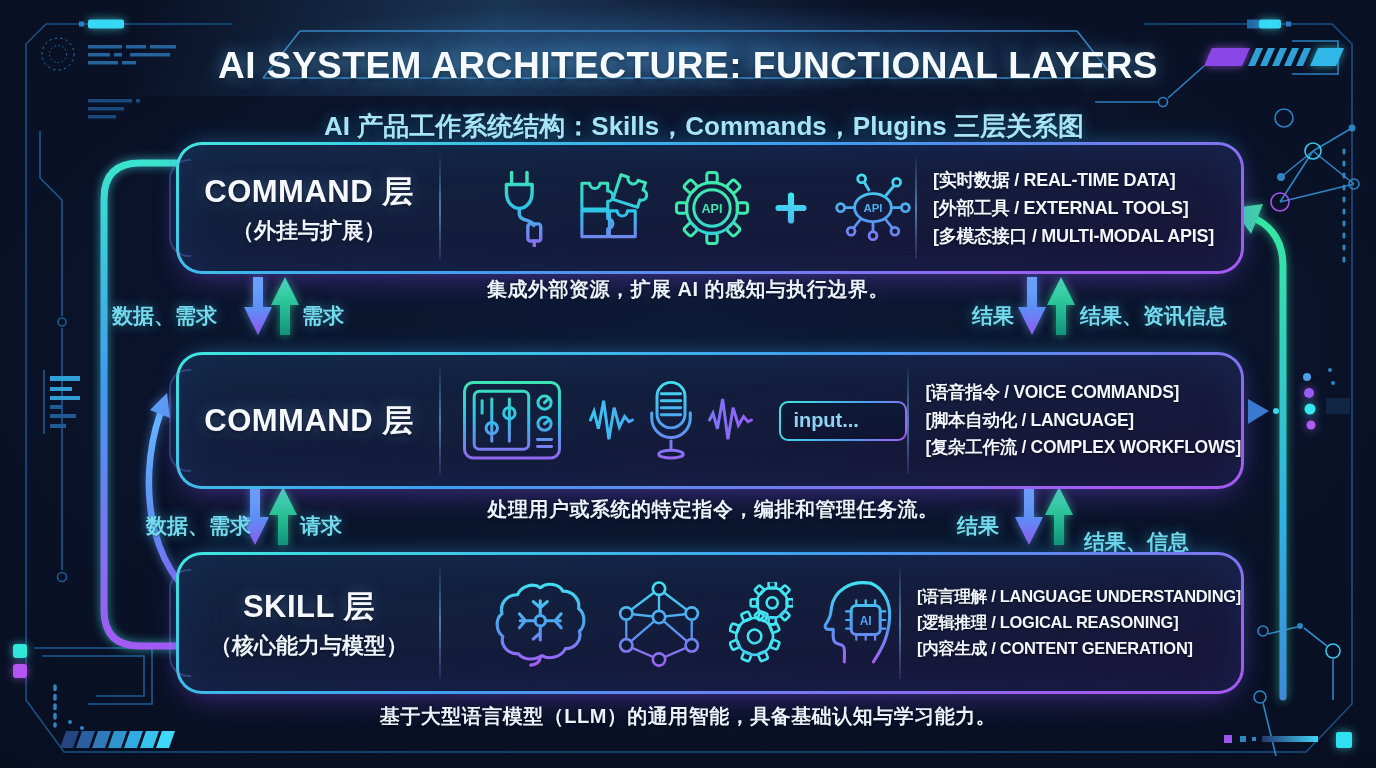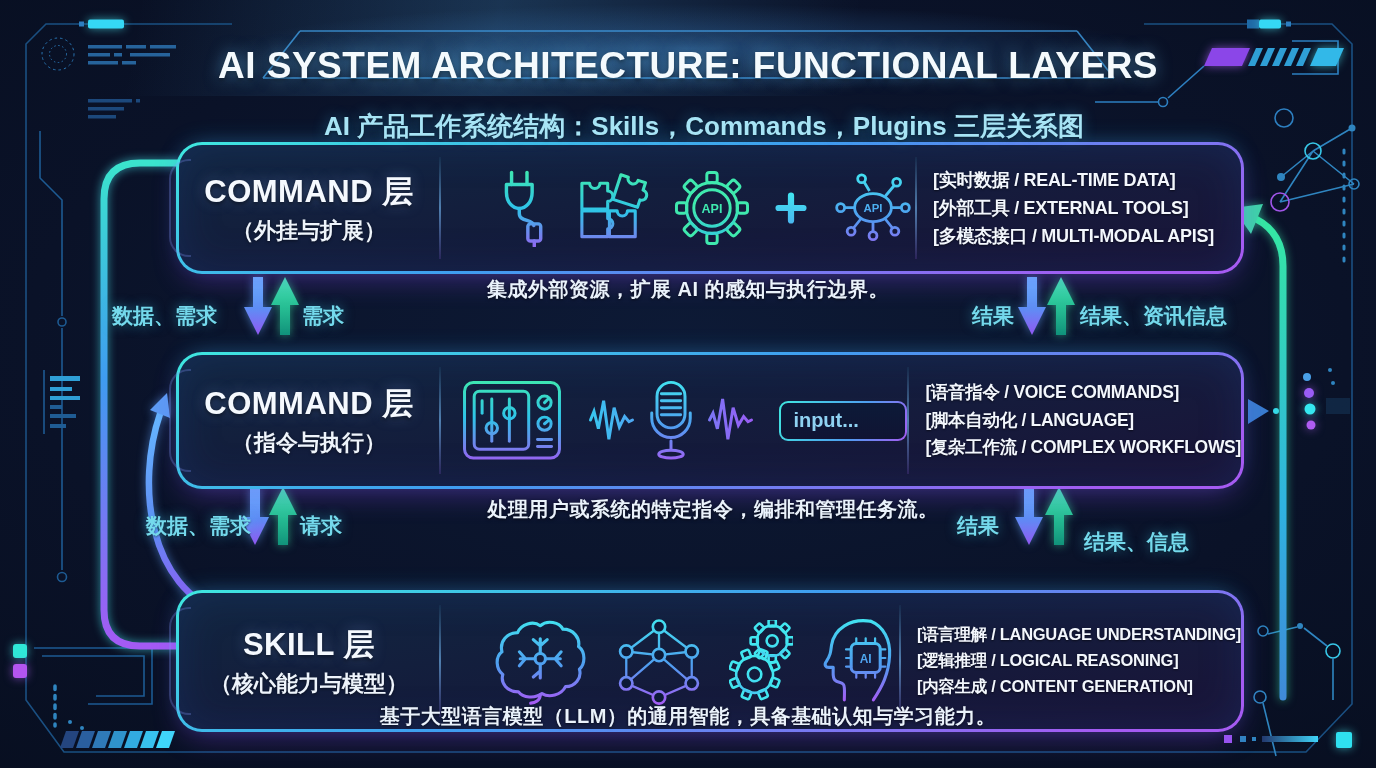--- a/index.html
+++ b/index.html
@@ -23,21 +23,21 @@
     text-shadow:0 0 14px rgba(60,180,235,.45),0 1px 3px rgba(0,0,0,.5);}
   .layer{position:absolute;left:176px;width:1062px;display:flex;align-items:center;z-index:2;
     border-radius:26px;border:3px solid transparent;
     background:linear-gradient(175deg, rgba(16,30,58,.96), rgba(19,17,48,.96)) padding-box,
                linear-gradient(160deg,#3fe8df 0%,#3f9df0 45%,#a55bf2 90%) border-box;
     box-shadow:0 10px 30px -8px rgba(140,70,240,.45), 0 -6px 24px -10px rgba(40,200,240,.4), inset 0 0 40px rgba(30,70,150,.25);}
   .layer::before{content:"";position:absolute;left:-10px;top:14px;bottom:14px;width:20px;pointer-events:none;
     border:2px solid rgba(130,150,250,.28);border-right:0;border-radius:20px 0 0 20px;}
   .layer-plugin{top:142px;height:126px;}
   .layer-command{top:352px;height:131px;}
-  .layer-skill{top:552px;height:136px;margin-top:38px;}
+  .layer-skill{top:552px;height:136px;}
   .lz{flex:0 0 260px;text-align:center;}
   .ln{font-size:31px;font-weight:800;color:#f5f9fe;letter-spacing:.5px;
     text-shadow:0 2px 4px rgba(0,0,0,.55),0 0 14px rgba(140,180,255,.35);}
   .ls{font-size:22px;font-weight:700;color:#eef4fb;margin-top:3px;text-shadow:0 1px 3px rgba(0,0,0,.5);}
   .vd{flex:0 0 2px;align-self:stretch;margin:12px 0;
     background:linear-gradient(180deg,rgba(80,220,240,.05),rgba(120,190,250,.6),rgba(170,100,250,.15));}
   .iz{flex:1 1 auto;display:flex;align-items:center;justify-content:flex-end;gap:24px;}
   .fz{flex:0 0 308px;padding:0 0 0 16px;margin:0;list-style:none;}
   .fz li{color:#f3f7fd;font-weight:700;font-size:18px;line-height:1.57;white-space:nowrap;
     letter-spacing:-.3px;text-shadow:0 1px 2px rgba(0,0,0,.55);}
@@ -324,21 +324,20 @@
   <div class="cap cap1">集成外部资源，扩展 AI 的感知与执行边界。</div>
 
   <div class="fl" style="left:112px;top:302px;">数据、需求</div>
   <div class="fl" style="left:302px;top:302px;">需求</div>
   <div class="fl" style="left:972px;top:302px;">结果</div>
   <div class="fl" style="left:1080px;top:302px;">结果、资讯信息</div>
 
   <section class="layer layer-command">
     <div class="lz">
       <div class="ln">COMMAND 层</div>
-      <div class="ls">（指令与执行）</div>
     </div>
     <div class="vd"></div>
     <div class="iz">
       <svg class="ic" viewBox="0 0 116 96" width="102">
         <g fill="none" stroke="url(#igA)" stroke-width="3.4" stroke-linecap="round">
           <rect x="4" y="5" width="108" height="86" rx="10"></rect>
           <rect x="15" y="15" width="62" height="66" rx="6"></rect>
           <path d="M24 26 V40"></path>
           <path d="M35 24 V72"></path>
             <circle cx="35" cy="57" r="6.5"></circle>

